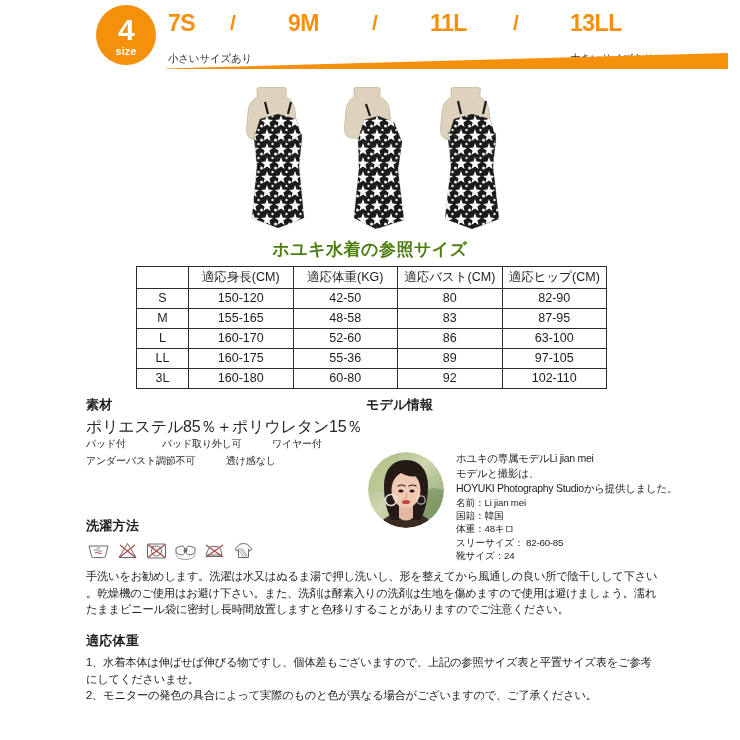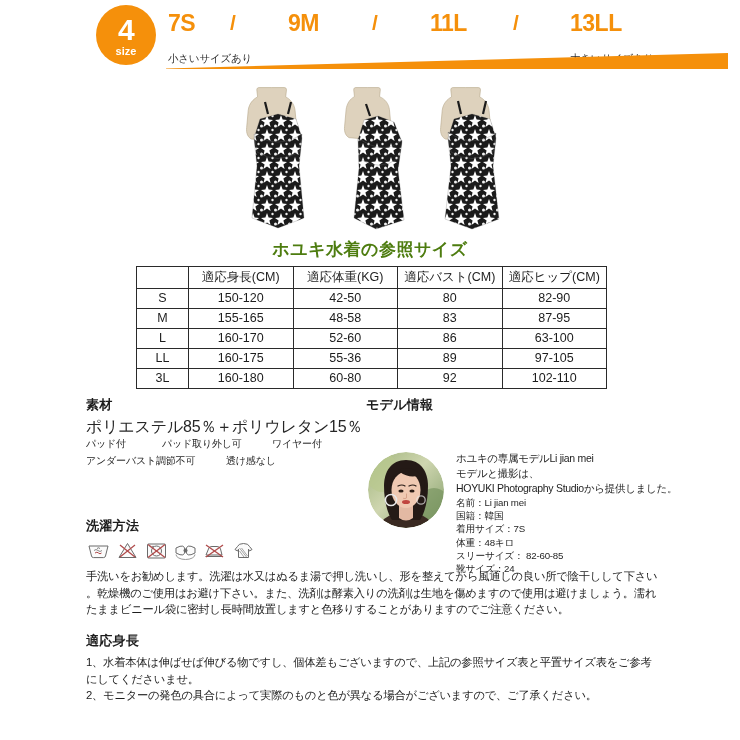--- a/index.html
+++ b/index.html
@@ -479,21 +479,20 @@
         </g>
       </svg>
     </div>
 
     <div class="model-text">
       <div class="model-lead">ホユキの専属モデルLi jian mei</div>
       <div class="model-lead">モデルと撮影は、</div>
       <div class="model-lead">HOYUKI Photography Studioから提供しました。</div>
       <div class="model-spec">名前：Li jian mei</div>
       <div class="model-spec">国籍：韓国</div>
-      <div class="model-spec">着用サイズ：7S</div>
       <div class="model-spec">体重：48キロ</div>
       <div class="model-spec">スリーサイズ： 82-60-85</div>
       <div class="model-spec">靴サイズ：24</div>
     </div>
   </div>
 </div>
 
 <div class="wash-block">
   <div class="sec-heading">洗濯方法</div>
 
@@ -540,16 +539,16 @@
       <path d="M8.5 8 l7 9" stroke="#9a9a9a" stroke-width="0.9"></path>
       <path d="M10.5 8 l6 8" stroke="#9a9a9a" stroke-width="0.9"></path>
       <path d="M8.5 11 l4.5 6" stroke="#9a9a9a" stroke-width="0.9"></path>
     </svg>
   </div>
 
   <div class="wash-text">手洗いをお勧めします。洗濯は水又はぬるま湯で押し洗いし、形を整えてから風通しの良い所で陰干しして下さい 。乾燥機のご使用はお避け下さい。また、洗剤は酵素入りの洗剤は生地を傷めますので使用は避けましょう。濡れたままビニール袋に密封し長時間放置しますと色移りすることがありますのでご注意ください。</div>
 </div>
 
 <div class="notes-block">
-  <div class="sec-heading">適応身長</div>
+  <div class="sec-heading">適応体重</div>
   <div class="note-item">1、水着本体は伸ばせば伸びる物ですし、個体差もございますので、上記の参照サイズ表と平置サイズ表をご参考にしてくださいませ。</div>
   <div class="note-item">2、モニターの発色の具合によって実際のものと色が異なる場合がございますので、ご了承ください。</div>
 </div>
 
 </body></html>

